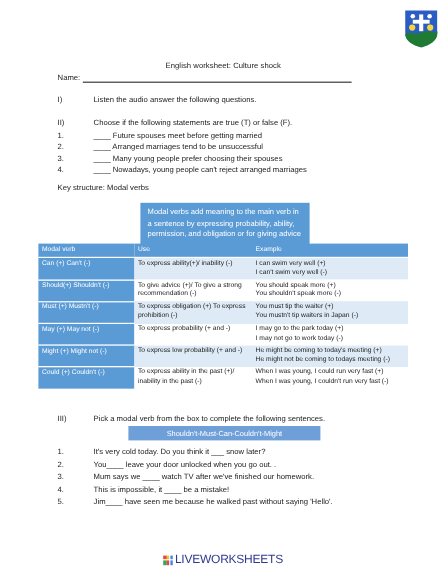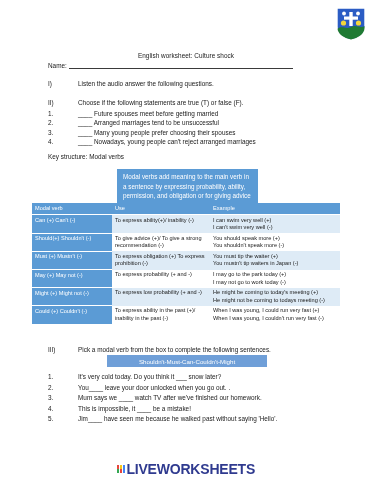--- a/index.html
+++ b/index.html
@@ -195,22 +195,22 @@
     width: 8px;
     height: 8px;
     display: grid;
     grid-template-columns: 1fr 1fr 1fr;
     grid-template-rows: 1fr 1fr;
     gap: 0.6px;
     margin-right: 1.5px;
   }
   .lw-icon span { display: block; }
   #lw-wordmark {
-    font-size: 14px;
-    font-weight: bold;
+    font-size: 10px;
+    font-weight: normal;
     letter-spacing: -0.2px;
     color: #2f3a8f;
   }
 </style>
 </head>
 <body>
 
 <div class="crest-wrap">
   <svg class="crest" viewBox="0 0 30 34" xmlns="http://www.w3.org/2000/svg">
     <path d="M1 1 H29 V20 C29 27 22 31.5 15 33 C8 31.5 1 27 1 20 Z" fill="#2b5cc4" stroke="#ffffff" stroke-width="1.4"></path>

